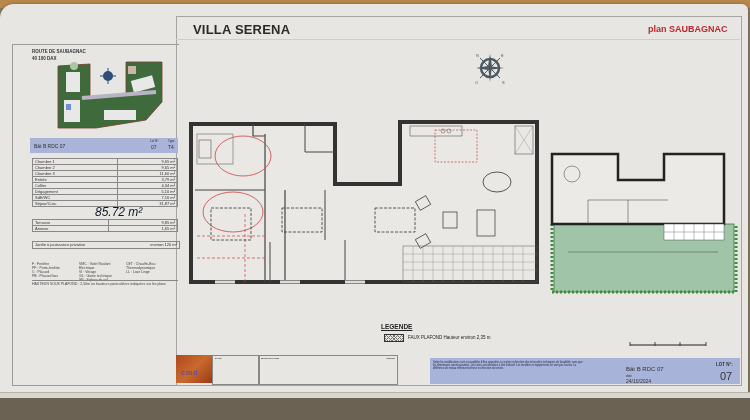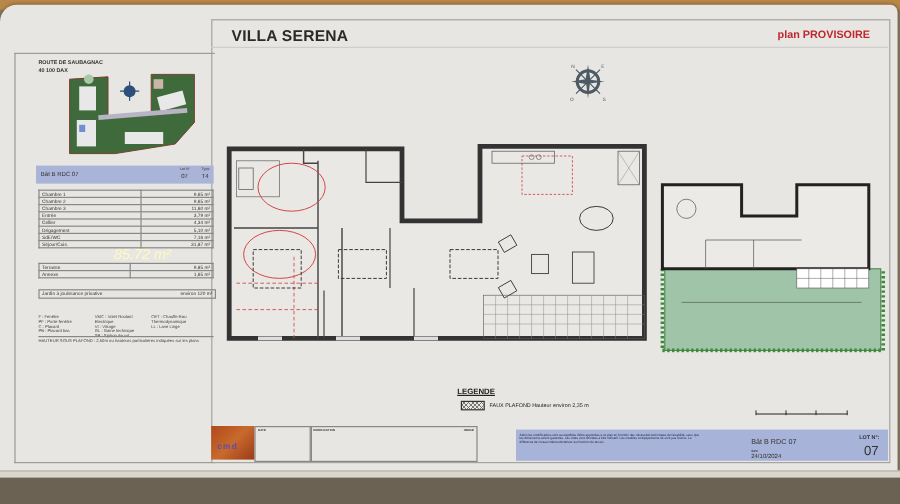--- a/index.html
+++ b/index.html
@@ -17,21 +17,21 @@
   .prov-sep{position:absolute;left:176px;top:39px;width:564px;height:0;border-top:1px solid #cfcecb;}
   
   .addr{position:absolute;left:32px;top:48px;font-size:4.5px;font-weight:bold;color:#333;line-height:7px;}
   .siteplan{position:absolute;left:56px;top:58px;width:110px;height:72px;}
   
   .lot-bar{position:absolute;left:30px;top:138px;width:148px;height:15px;background:#a9b4d8;}
   .lot-bar span{position:absolute;font-size:5px;color:#333;}
   .room-table{position:absolute;left:32px;top:158px;width:146px;border-collapse:collapse;}
   .room-table td{font-size:4px;color:#333;border:0.5px solid #888;height:5px;padding:0 2px;line-height:5px;}
   .room-table td.v{text-align:right;width:55px;}
-  .total{position:absolute;left:95px;top:205px;font-size:12px;font-weight:normal;font-style:italic;color:#fef9c3;}
+  .total{position:absolute;left:95px;top:205px;font-size:12px;font-weight:normal;font-style:italic;color:#0f172a;}
   .ext-table{position:absolute;left:32px;top:219px;width:146px;border-collapse:collapse;}
   .ext-table td{font-size:4px;color:#333;border:0.5px solid #888;height:5px;padding:0 2px;line-height:5px;}
   .garden-row{position:absolute;left:32px;top:241px;width:146px;height:6px;border:0.5px solid #888;font-size:4px;color:#333;}
   .garden-row .l{position:absolute;left:2px;top:0;}
   .garden-row .r{position:absolute;right:2px;top:0;}
   .legend-lines{position:absolute;left:32px;top:262px;width:146px;font-size:3.5px;color:#444;line-height:4px;}
   .legend-lines .col{display:inline-block;width:47px;vertical-align:top;}
   .note{position:absolute;left:32px;top:280px;width:146px;font-size:3.5px;color:#444;border-top:0.5px solid #888;padding-top:1px;}
   
   .plan{position:absolute;left:185px;top:112px;width:360px;height:180px;}
@@ -63,21 +63,21 @@
 <div class="wood-top"></div>
 <div class="sheet"></div>
 <div class="sheet-edge"></div>
 <div class="wood-bottom"></div>
 
 <div class="frame-left"></div>
 <div class="frame-main"></div>
 <div class="prov-sep"></div>
 
 <div class="title">VILLA SERENA</div>
-<div class="provisoire">plan PROVISOIRE</div>
+<div class="provisoire">plan SAUBAGNAC</div>
 
 <div class="addr">
   <div>ROUTE DE SAUBAGNAC</div>
   <div>40 100 DAX</div>
 </div>
 <svg class="siteplan" viewBox="0 0 110 72">
   <path d="M2 8 L34 6 L34 40 L70 36 L70 4 L106 4 L106 44 L90 62 L40 70 L2 70 Z" fill="#3f6a3c" stroke="#7a3a2a" stroke-width="0.8"></path>
   <rect x="10" y="14" width="14" height="20" fill="#e8e8e8"></rect>
   <rect x="8" y="42" width="16" height="22" fill="#e8e8e8"></rect>
   <rect x="10" y="46" width="5" height="6" fill="#6f8fd0"></rect>

